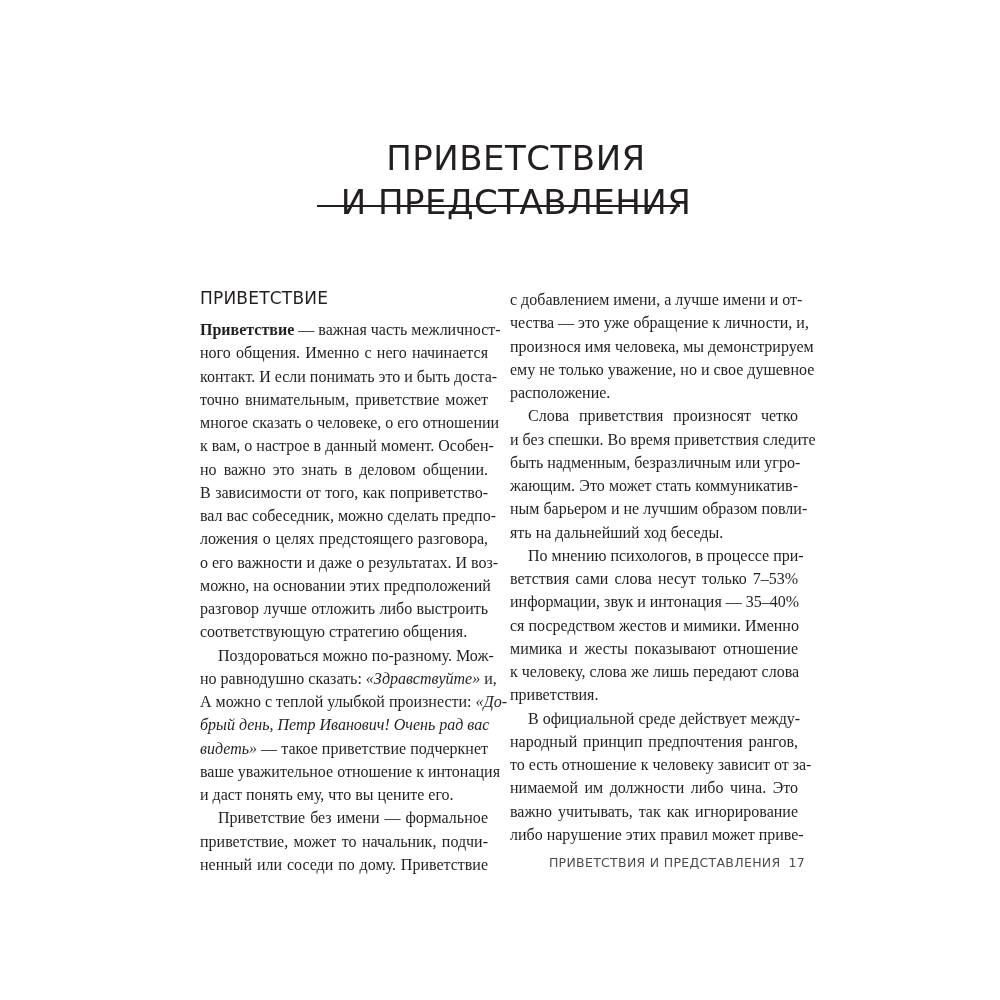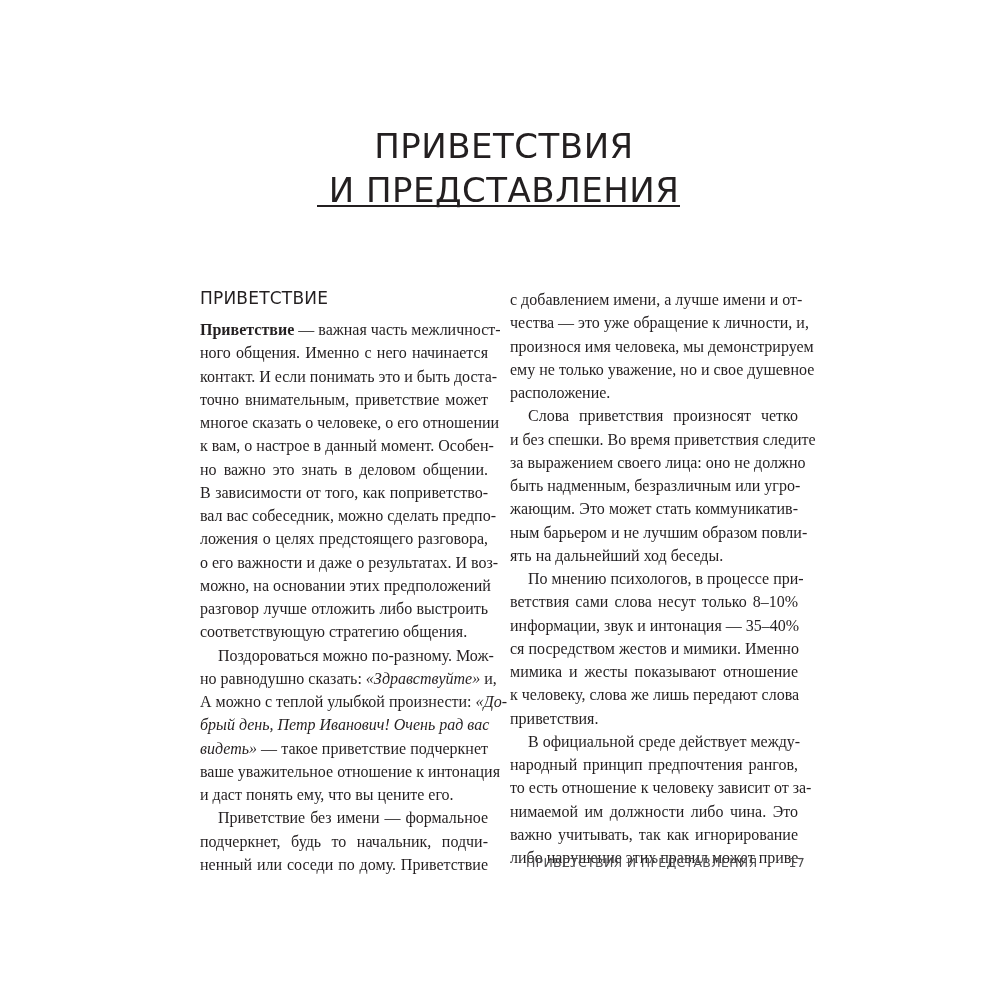--- a/index.html
+++ b/index.html
@@ -3,21 +3,21 @@
   <meta charset="utf-8">
   <style>
     html, body { margin: 0; padding: 0; }
     body {
       width: 1000px; height: 1000px; background: #ffffff;
       position: relative; overflow: hidden; color: #231f20;
     }
     .chapter-title {
       position: absolute; left: 300px; width: 400px; text-align: center;
       font-family: "DejaVu Sans", sans-serif; font-weight: normal;
-      font-size: 34px; letter-spacing: 0.5px; color: #231f20; margin: 4px;
+      font-size: 34px; letter-spacing: 0.5px; color: #231f20; margin: 16px;
     }
     .title-line1 { top: 122px; }
     .title-line2 { top: 166px; }
     .title-rule {
       position: absolute; left: 317px; top: 205px; width: 363px; height: 1.5px;
       background: #231f20;
     }
     .section-heading {
       position: absolute; left: 200px; top: 288px;
       font-family: "DejaVu Sans", sans-serif; font-size: 17px; color: #231f20;
@@ -36,21 +36,21 @@
     }
     .ln.last { text-align-last: left; }
     .ln.indent { padding-left: 18px; }
     b { font-weight: bold; }
     i { font-style: italic; }
     .footer {
       position: absolute; top: 855px; left: 500px; width: 305px; text-align: right;
       font-family: "DejaVu Sans", sans-serif; font-size: 12.5px; color: #4d4d4f;
       letter-spacing: 0.3px;
     }
-    .footer .pg { margin-left: 31px; }
+    .footer .pg { margin-left: 8px; }
   </style>
 </head>
 <body>
 
 <h1 class="chapter-title title-line1">ПРИВЕТСТВИЯ</h1>
 <h1 class="chapter-title title-line2">И ПРЕДСТАВЛЕНИЯ</h1>
 <div class="title-rule"></div>
 
 <h2 class="section-heading">ПРИВЕТСТВИЕ</h2>
 
@@ -70,39 +70,38 @@
   <span class="ln">разговор лучше отложить либо выстроить</span>
   <span class="ln last">соответствующую стратегию общения.</span>
   <span class="ln indent">Поздороваться можно по-разному. Мож-</span>
   <span class="ln"><span>но равнодушно сказать: </span><i>«Здравствуйте»</i><span> и,</span></span>
   <span class="ln"><span>А можно с теплой улыбкой произнести: </span><i>«До-</i></span>
   <span class="ln"><i>брый день, Петр Иванович! Очень рад вас</i></span>
   <span class="ln"><i>видеть»</i><span> — такое приветствие подчеркнет</span></span>
   <span class="ln">ваше уважительное отношение к интонация</span>
   <span class="ln last">и даст понять ему, что вы цените его.</span>
   <span class="ln indent">Приветствие без имени — формальное</span>
-  <span class="ln">подчеркнет, будь то начальник, подчи-</span>
+  <span class="ln">приветствие, может то начальник, подчи-</span>
   <span class="ln">ненный или соседи по дому. Приветствие</span>
 </div>
 
 <div class="col col-right">
   <span class="ln">с добавлением имени, а лучше имени и от-</span>
   <span class="ln">чества — это уже обращение к личности, и,</span>
   <span class="ln">произнося имя человека, мы демонстрируем</span>
   <span class="ln">ему не только уважение, но и свое душевное</span>
   <span class="ln last">расположение.</span>
   <span class="ln indent">Слова приветствия произносят четко</span>
   <span class="ln">и без спешки. Во время приветствия следите</span>
-  <span class="ln">за выражением своего лица: оно не должно</span>
   <span class="ln">быть надменным, безразличным или угро-</span>
   <span class="ln">жающим. Это может стать коммуникатив-</span>
   <span class="ln">ным барьером и не лучшим образом повли-</span>
   <span class="ln last">ять на дальнейший ход беседы.</span>
   <span class="ln indent">По мнению психологов, в процессе при-</span>
-  <span class="ln">ветствия сами слова несут только 8–10%</span>
+  <span class="ln">ветствия сами слова несут только 7–53%</span>
   <span class="ln">информации, звук и интонация — 35–40%</span>
   <span class="ln">ся посредством жестов и мимики. Именно</span>
   <span class="ln">мимика и жесты показывают отношение</span>
   <span class="ln">к человеку, слова же лишь передают слова</span>
   <span class="ln last">приветствия.</span>
   <span class="ln indent">В официальной среде действует между-</span>
   <span class="ln">народный принцип предпочтения рангов,</span>
   <span class="ln">то есть отношение к человеку зависит от за-</span>
   <span class="ln">нимаемой им должности либо чина. Это</span>
   <span class="ln">важно учитывать, так как игнорирование</span>

